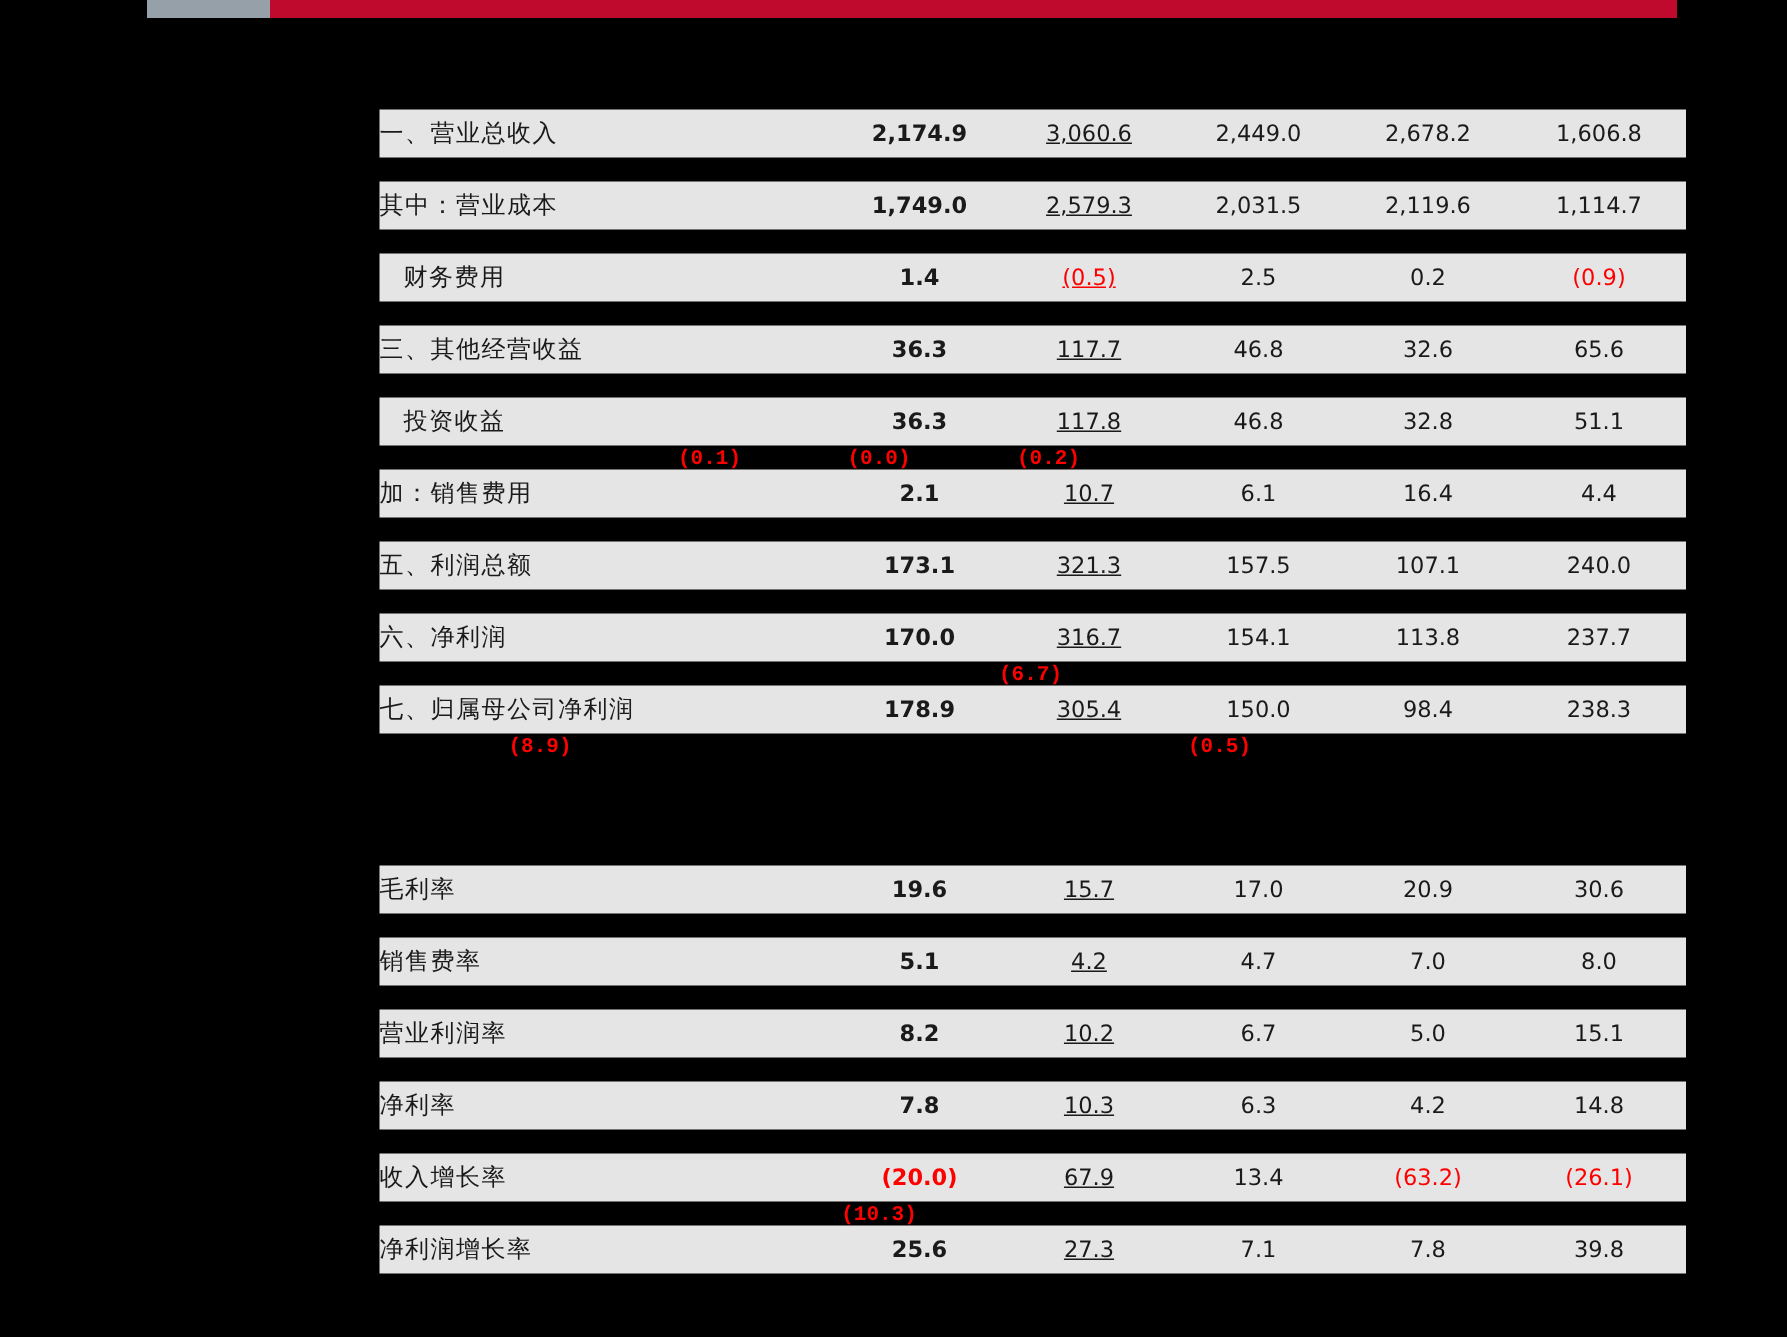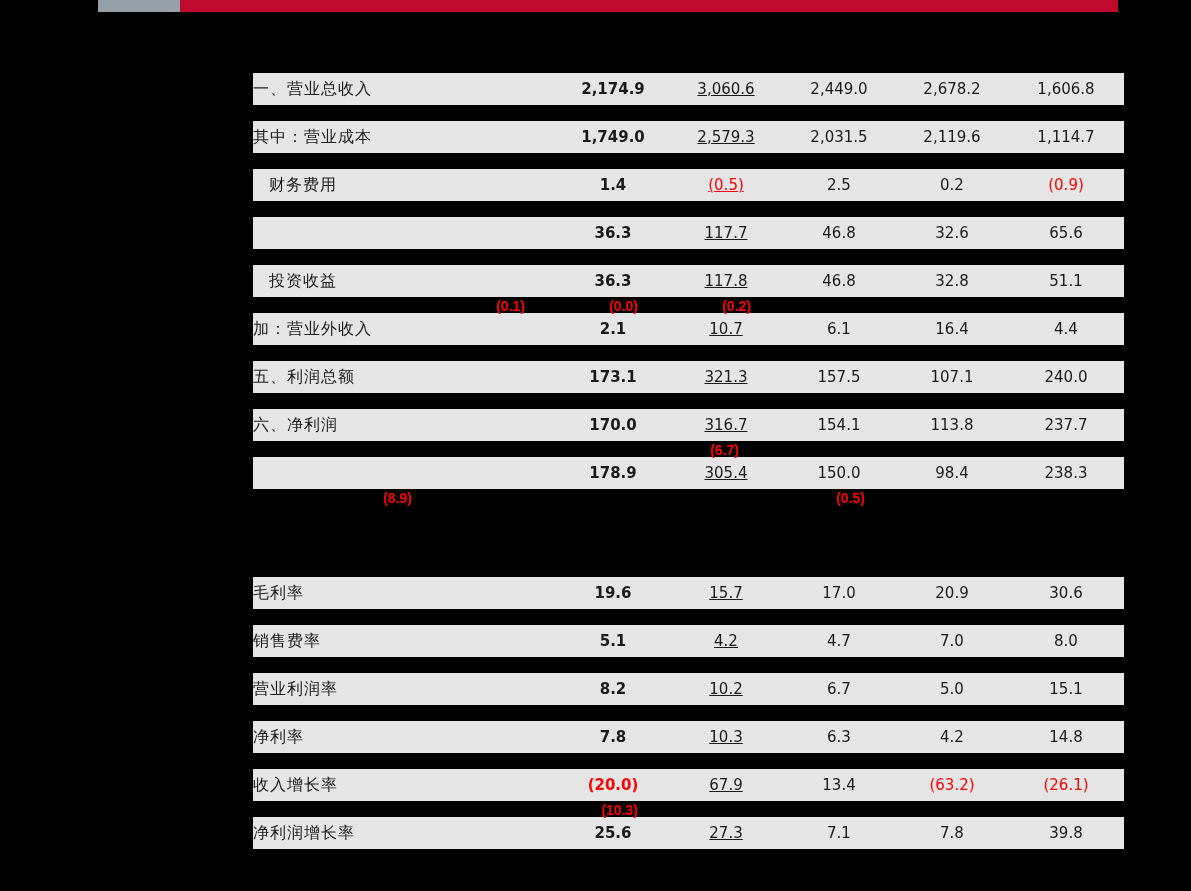--- a/index.html
+++ b/index.html
@@ -89,22 +89,22 @@
   .c0 { left: 308px; font-weight: bold; }
   .c1 { left: 421px; text-decoration: underline; }
   .c2 { left: 534px; }
   .c3 { left: 647px; }
   .c4 { left: 761px; }
 
   
   .overlay {
     position: absolute;
     width: 104px;
-    text-align: right;
-    font-family: Liberation Sans, sans-serif;
+    text-align: center;
+    font-family: Liberation Mono, monospace;
     font-size: 14px;
     font-weight: bold;
     color: #ff0000;
     white-space: nowrap;
     line-height: 16px;
   }
 </style>
 </head>
 <body>
 
@@ -132,36 +132,37 @@
     </div>
     <div class="row gap-before">
       <div class="label indent">财务费用</div>
       <div class="cell c0">1.4</div>
       <div class="cell c1 neg">(0.5)</div>
       <div class="cell c2">2.5</div>
       <div class="cell c3">0.2</div>
       <div class="cell c4 neg">(0.9)</div>
     </div>
     <div class="row gap-before">
+      <div class="label">三、其他经营收益</div>
       <div class="cell c0">36.3</div>
       <div class="cell c1">117.7</div>
       <div class="cell c2">46.8</div>
       <div class="cell c3">32.6</div>
       <div class="cell c4">65.6</div>
     </div>
     <div class="row gap-before">
       <div class="label indent">投资收益</div>
       <div class="cell c0">36.3</div>
       <div class="cell c1">117.8</div>
       <div class="cell c2">46.8</div>
       <div class="cell c3">32.8</div>
       <div class="cell c4">51.1</div>
     </div>
     <div class="row gap-before">
-      <div class="label">加：营业外收入</div>
+      <div class="label">加：销售费用</div>
       <div class="cell c0">2.1</div>
       <div class="cell c1">10.7</div>
       <div class="cell c2">6.1</div>
       <div class="cell c3">16.4</div>
       <div class="cell c4">4.4</div>
     </div>
     <div class="row gap-before">
       <div class="label">五、利润总额</div>
       <div class="cell c0">173.1</div>
       <div class="cell c1">321.3</div>
@@ -171,20 +172,21 @@
     </div>
     <div class="row gap-before">
       <div class="label">六、净利润</div>
       <div class="cell c0">170.0</div>
       <div class="cell c1">316.7</div>
       <div class="cell c2">154.1</div>
       <div class="cell c3">113.8</div>
       <div class="cell c4">237.7</div>
     </div>
     <div class="row gap-before">
+      <div class="label">七、归属母公司净利润</div>
       <div class="cell c0">178.9</div>
       <div class="cell c1">305.4</div>
       <div class="cell c2">150.0</div>
       <div class="cell c3">98.4</div>
       <div class="cell c4">238.3</div>
     </div>
     <div class="row gap-section">
       <div class="label">毛利率</div>
       <div class="cell c0">19.6</div>
       <div class="cell c1">15.7</div>

